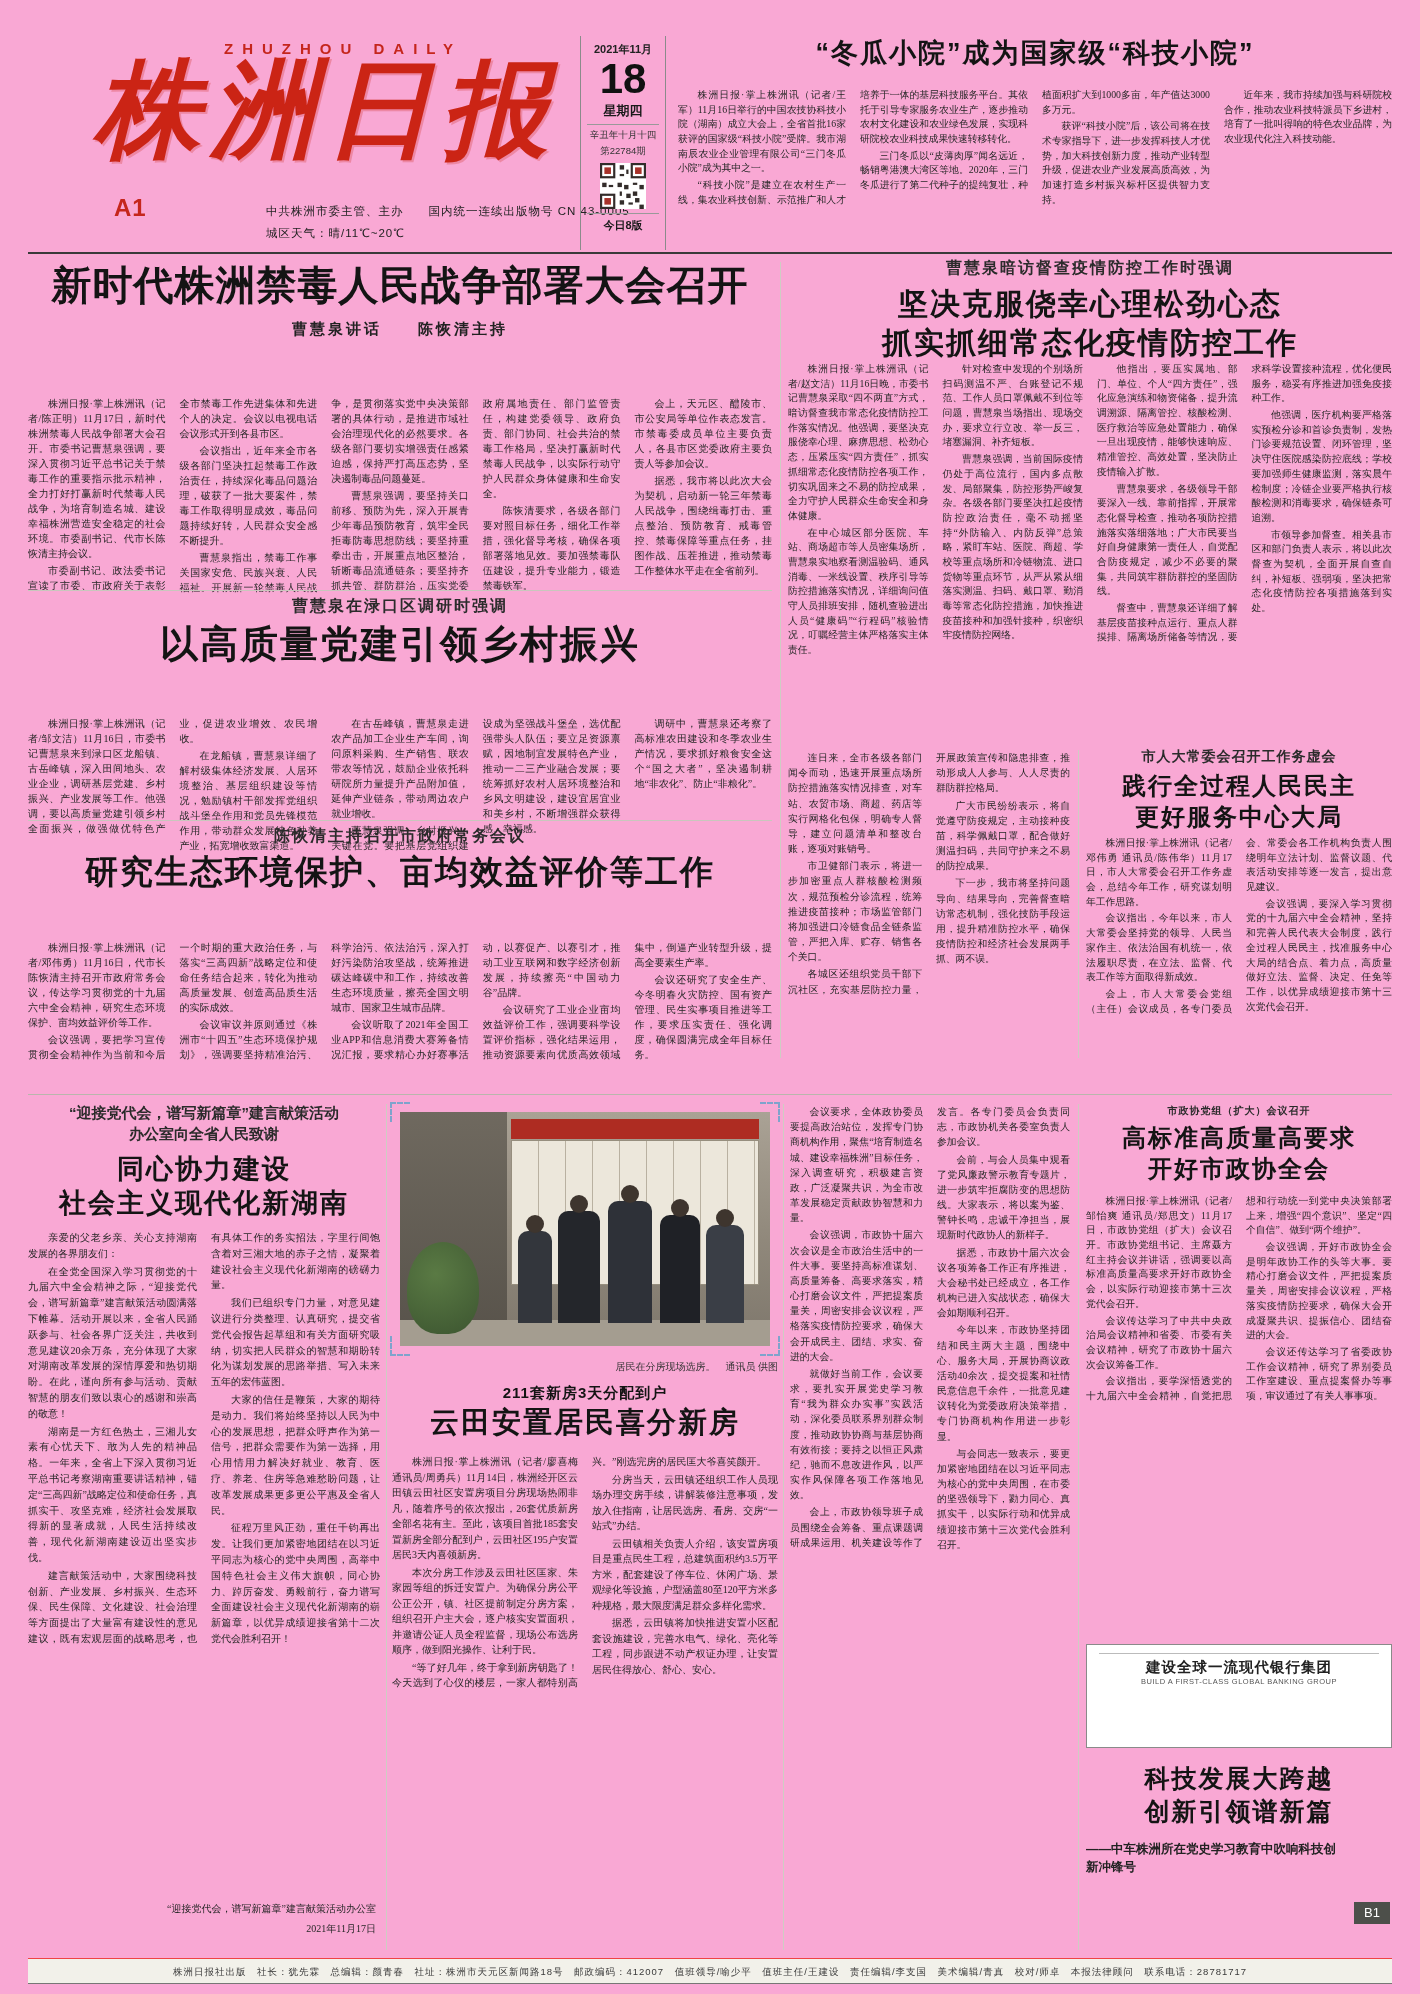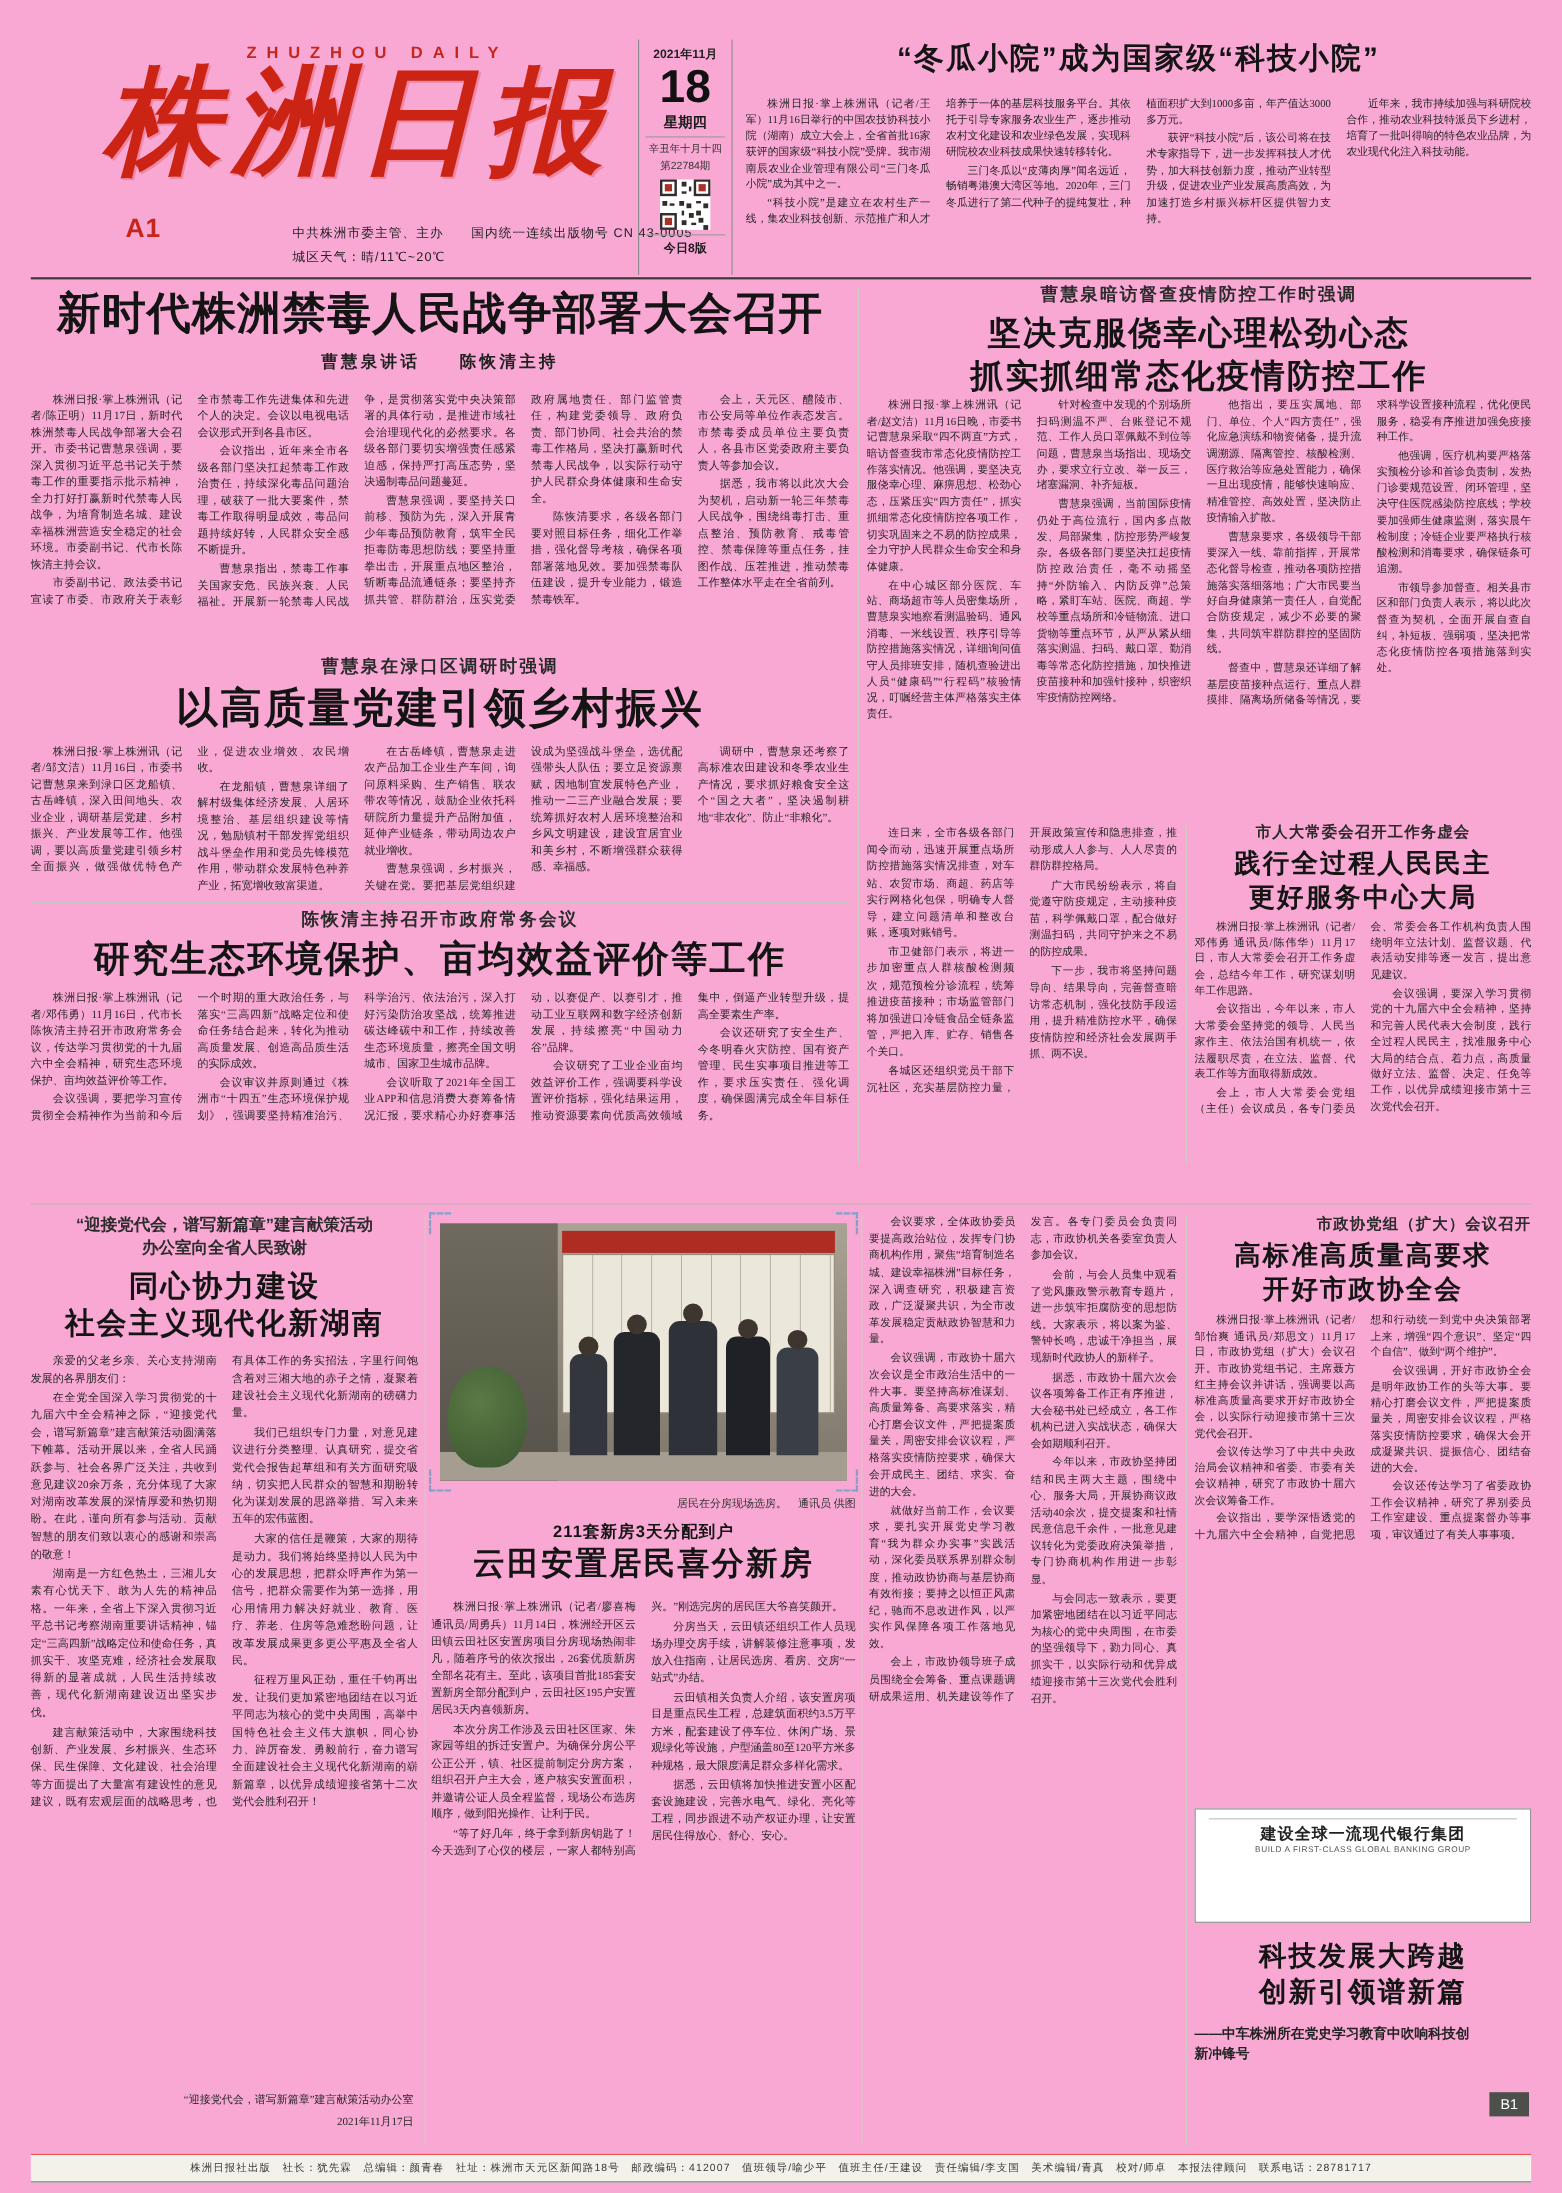--- a/index.html
+++ b/index.html
@@ -7,21 +7,21 @@
   body { width:1420px; height:1994px; position:relative; font-family:"Liberation Sans",sans-serif; color:#1a1a1a; }
   .page { position:absolute; left:0; top:0; width:1420px; height:1994px; background:#f9a8d4; overflow:hidden; }
   .abs { position:absolute; }
   .red { color:#c5261c; }
   .kicker { font-weight:bold; color:#2b2b2b; text-align:center; letter-spacing:2px; }
   .headline { font-weight:bold; color:#141414; text-align:center; letter-spacing:2px; line-height:1.15; }
   .bodytext { font-family:"Liberation Serif",serif; text-align:justify; color:#262626; overflow:hidden; }
   .bodytext p { text-indent:2em; margin:0 0 2px 0; }
   .cols2 { column-count:2; column-gap:14px; }
   .cols4 { column-count:4; column-gap:14px; }
-  .cols5 { column-count:5; column-gap:14px; }
+  .cols5 { column-count:5; column-gap:14px;margin-top:40px; }
   .rule-h { background:#c9c6bd; height:1px; }
   .rule-v { background:#cfccc3; width:1px; }
   .rule-dark { background:#3a3a3a; }
   
   .m-english { font-size:15px; font-weight:bold; letter-spacing:9px; color:#c5261c; }
   .m-logo { font-family:"Liberation Serif",serif; font-style:italic; font-weight:bold; font-size:106px; color:#cb2415; letter-spacing:10px; line-height:1; text-shadow:2px 2px 0 rgba(203,36,21,.25); }
   .m-a1 { font-size:24px; font-weight:bold; color:#c5261c; letter-spacing:1px; }
   .m-line { font-size:11.5px; color:#222; letter-spacing:1px; }
   .datebox { border-left:1px solid #8b8b8b; border-right:1px solid #8b8b8b; text-align:center; padding-top:6px; }
   .datebox .ym { font-size:11px; font-weight:bold; color:#222; }
@@ -276,21 +276,21 @@
       <p>会议强调，市政协十届六次会议是全市政治生活中的一件大事。要坚持高标准谋划、高质量筹备、高要求落实，精心打磨会议文件，严把提案质量关，周密安排会议议程，严格落实疫情防控要求，确保大会开成民主、团结、求实、奋进的大会。</p>
       <p>就做好当前工作，会议要求，要扎实开展党史学习教育“我为群众办实事”实践活动，深化委员联系界别群众制度，推动政协协商与基层协商有效衔接；要持之以恒正风肃纪，驰而不息改进作风，以严实作风保障各项工作落地见效。</p>
       <p>会上，市政协领导班子成员围绕全会筹备、重点课题调研成果运用、机关建设等作了发言。各专门委员会负责同志，市政协机关各委室负责人参加会议。</p>
       <p>会前，与会人员集中观看了党风廉政警示教育专题片，进一步筑牢拒腐防变的思想防线。大家表示，将以案为鉴、警钟长鸣，忠诚干净担当，展现新时代政协人的新样子。</p>
       <p>据悉，市政协十届六次会议各项筹备工作正有序推进，大会秘书处已经成立，各工作机构已进入实战状态，确保大会如期顺利召开。</p>
       <p>今年以来，市政协坚持团结和民主两大主题，围绕中心、服务大局，开展协商议政活动40余次，提交提案和社情民意信息千余件，一批意见建议转化为党委政府决策举措，专门协商机构作用进一步彰显。</p>
       <p>与会同志一致表示，要更加紧密地团结在以习近平同志为核心的党中央周围，在市委的坚强领导下，勠力同心、真抓实干，以实际行动和优异成绩迎接市第十三次党代会胜利召开。</p>
     </div>
 
   <div class="abs" style="left:1086px;top:1104px;width:306px;height:530px;">
-    <div class="kicker" style="font-size:14px;letter-spacing:1px;text-align:right;">市政协党组（扩大）会议召开</div>
+    <div class="kicker" style="font-size:10px;letter-spacing:1px;">市政协党组（扩大）会议召开</div>
     <div class="headline" style="font-size:24px;margin-top:6px;">高标准高质量高要求</div>
     <div class="headline" style="font-size:24px;margin-top:3px;">开好市政协全会</div>
     <div class="bodytext cols2" style="position:absolute;left:0;top:90px;width:306px;height:438px;font-size:9.8px;line-height:1.5;">
         <p>株洲日报·掌上株洲讯（记者/邹怡爽 通讯员/郑思文）11月17日，市政协党组（扩大）会议召开。市政协党组书记、主席聂方红主持会议并讲话，强调要以高标准高质量高要求开好市政协全会，以实际行动迎接市第十三次党代会召开。</p>
         <p>会议传达学习了中共中央政治局会议精神和省委、市委有关会议精神，研究了市政协十届六次会议筹备工作。</p>
         <p>会议指出，要学深悟透党的十九届六中全会精神，自觉把思想和行动统一到党中央决策部署上来，增强“四个意识”、坚定“四个自信”、做到“两个维护”。</p>
         <p>会议强调，开好市政协全会是明年政协工作的头等大事。要精心打磨会议文件，严把提案质量关，周密安排会议议程，严格落实疫情防控要求，确保大会开成凝聚共识、提振信心、团结奋进的大会。</p>
         <p>会议还传达学习了省委政协工作会议精神，研究了界别委员工作室建设、重点提案督办等事项，审议通过了有关人事事项。</p>
       </div>
   </div>

